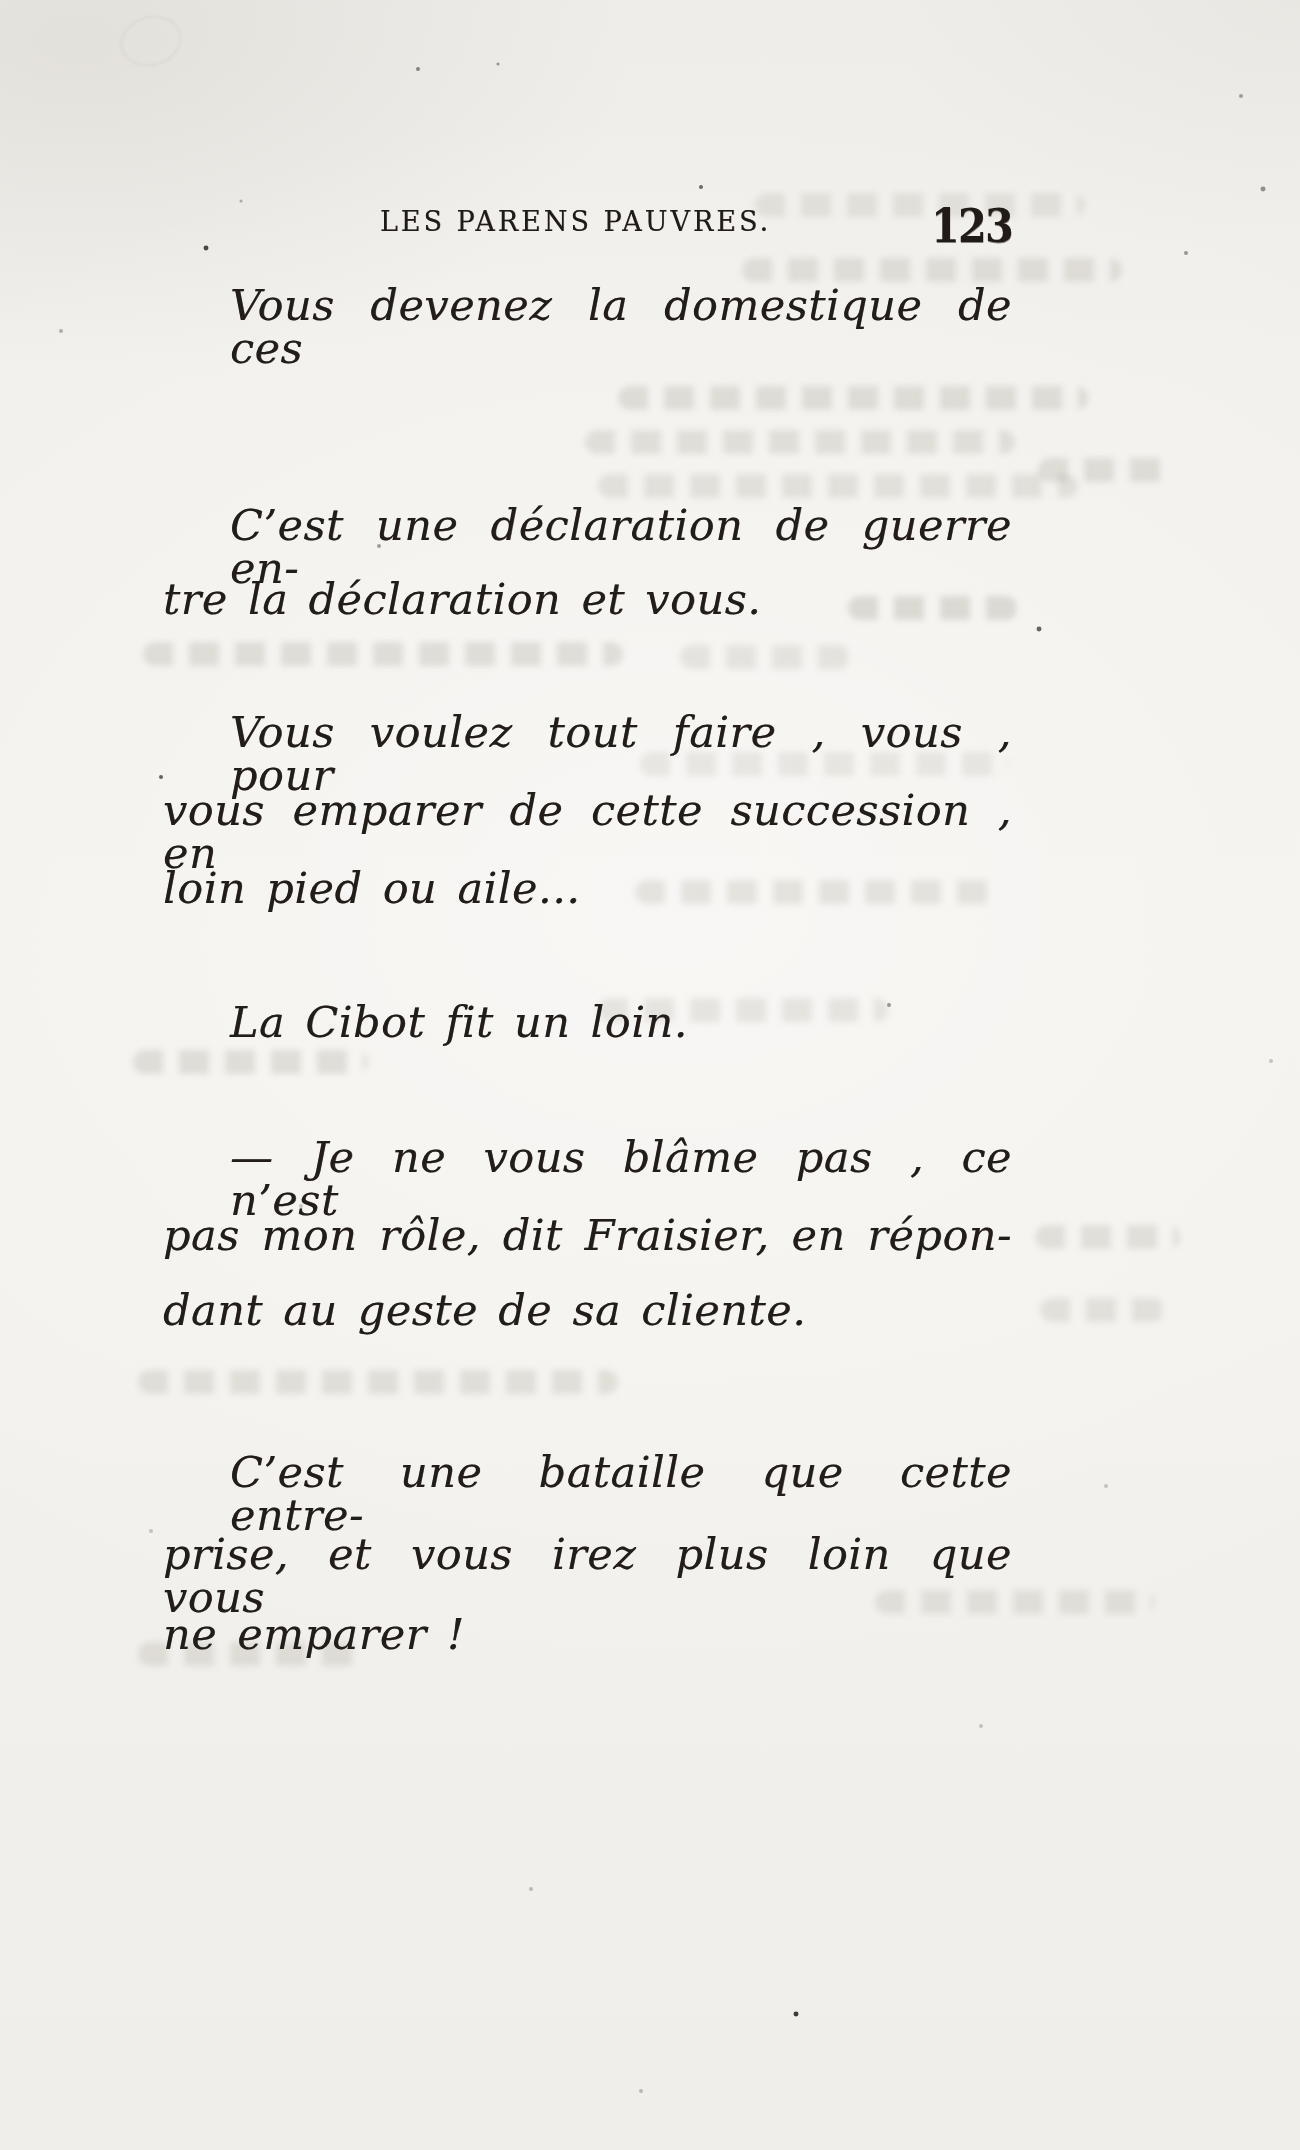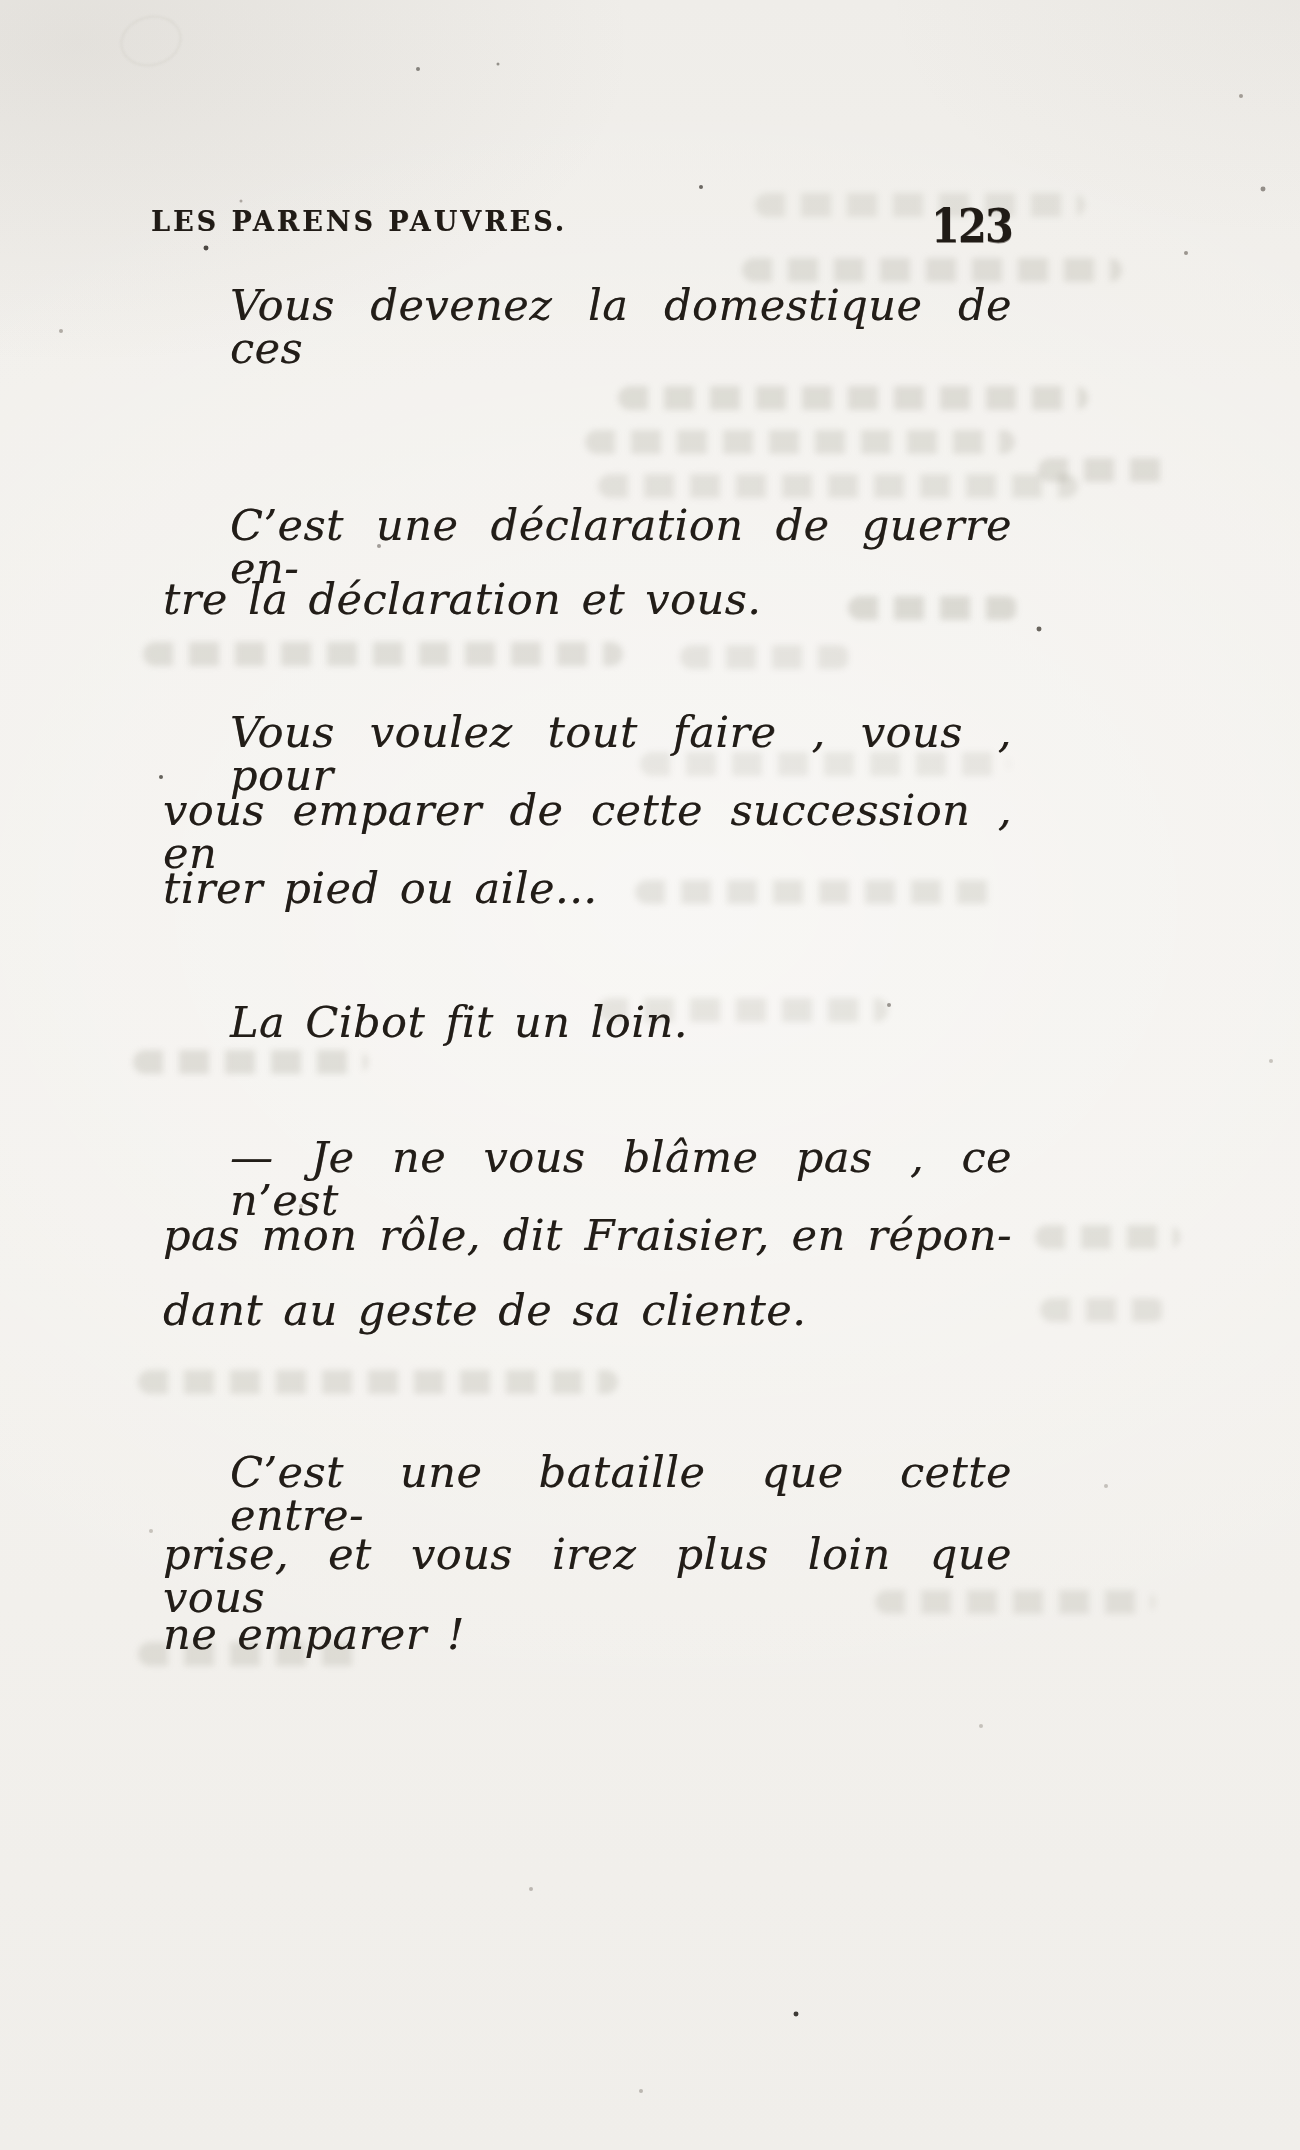--- a/index.html
+++ b/index.html
@@ -10,22 +10,22 @@
     font-family:"DejaVu Serif","Liberation Serif",serif;
     background:
       radial-gradient(ellipse 900px 520px at 6% 2%, rgba(120,112,100,0.10), rgba(120,112,100,0) 62%),
       radial-gradient(ellipse 700px 400px at 100% 0%, rgba(130,122,108,0.05), rgba(130,122,108,0) 60%),
       radial-gradient(ellipse 1500px 1100px at 52% 42%, rgba(255,255,255,0.45), rgba(255,255,255,0) 75%),
       linear-gradient(180deg,#efede9 0%,#f2f0ec 18%,#f3f1ed 62%,#f0eeea 100%);
   }
   
   .running-title{
     position:absolute;left:163px;width:849px;top:206px;
-    transform:translateX(-12px);
-    font-size:27px;font-weight:bold;letter-spacing:3px;
+    text-align:center;transform:translateX(-12px);
+    font-size:27px;font-weight:normal;letter-spacing:3px;
     color:#201b16;text-shadow:0.4px 0.4px 0.6px rgba(30,24,18,0.5);
   }
   .folio{
     position:absolute;left:163px;width:849px;top:202px;
     text-align:right;
     font-size:47px;font-weight:bold;letter-spacing:-2px;line-height:1;
     color:#201b16;text-shadow:0.4px 0.5px 0.7px rgba(30,24,18,0.5);
     transform:scaleX(0.88);transform-origin:100% 50%;
   }
   
@@ -105,21 +105,21 @@
   <div class="running-title">LES PARENS PAUVRES.</div>
   <div class="folio">123</div>
 
   <div class="tline j ind" style="top:284px">Vous devenez la domestique de ces</div>
 
   <div class="tline j ind" style="top:504px">C’est une déclaration de guerre en-</div>
   <div class="tline" style="top:578px">tre la déclaration et vous.</div>
 
   <div class="tline j ind" style="top:711px">Vous voulez tout faire , vous , pour</div>
   <div class="tline j" style="top:789px">vous emparer de cette succession , en</div>
-  <div class="tline" style="top:867px">tirer pied ou aile...</div>
+  <div class="tline" style="top:867px">loin pied ou aile...</div>
 
   <div class="tline ind" style="top:1001px">La Cibot fit un loin.</div>
 
   <div class="tline j ind" style="top:1136px">— Je ne vous blâme pas , ce n’est</div>
   <div class="tline j" style="top:1214px">pas mon rôle, dit Fraisier, en répon-</div>
   <div class="tline" style="top:1289px">dant au geste de sa cliente.</div>
 
   <div class="tline j ind" style="top:1451px">C’est une bataille que cette entre-</div>
   <div class="tline j" style="top:1533px">prise, et vous irez plus loin que vous</div>
   <div class="tline" style="top:1613px">ne emparer !</div>

